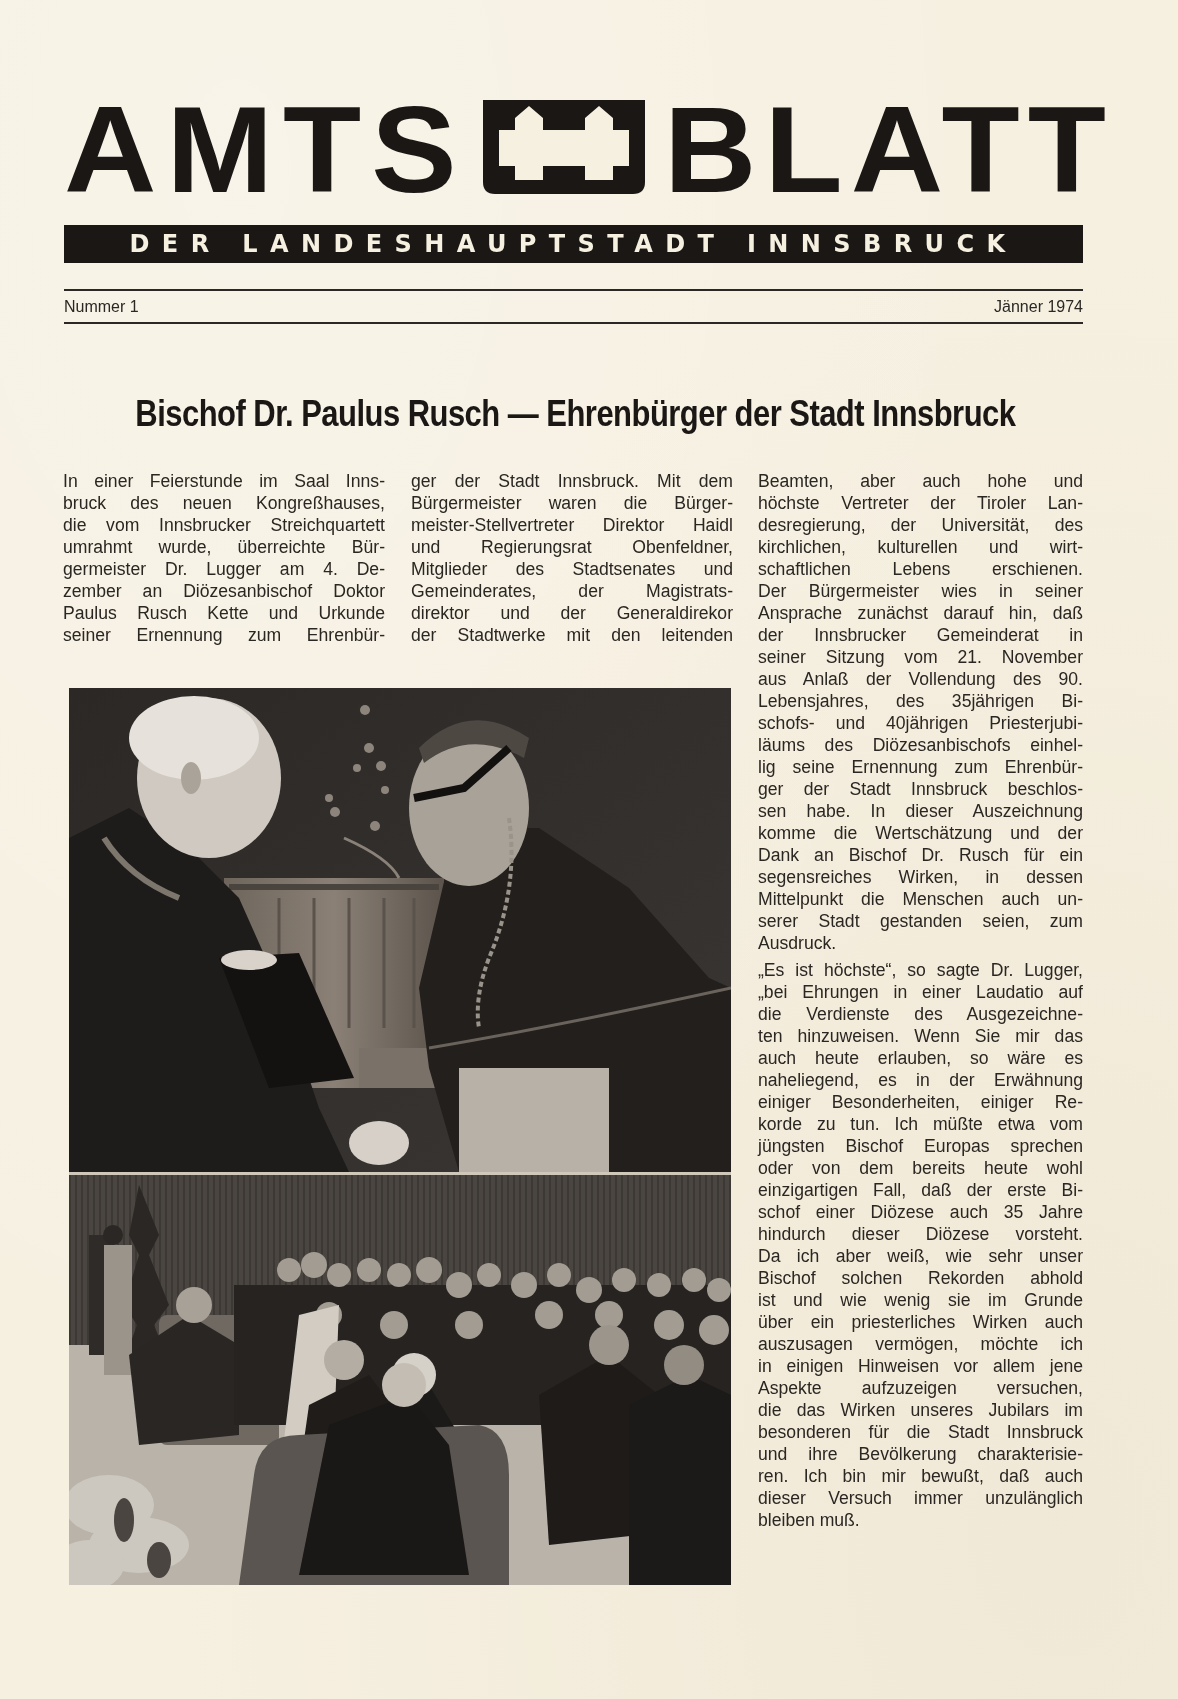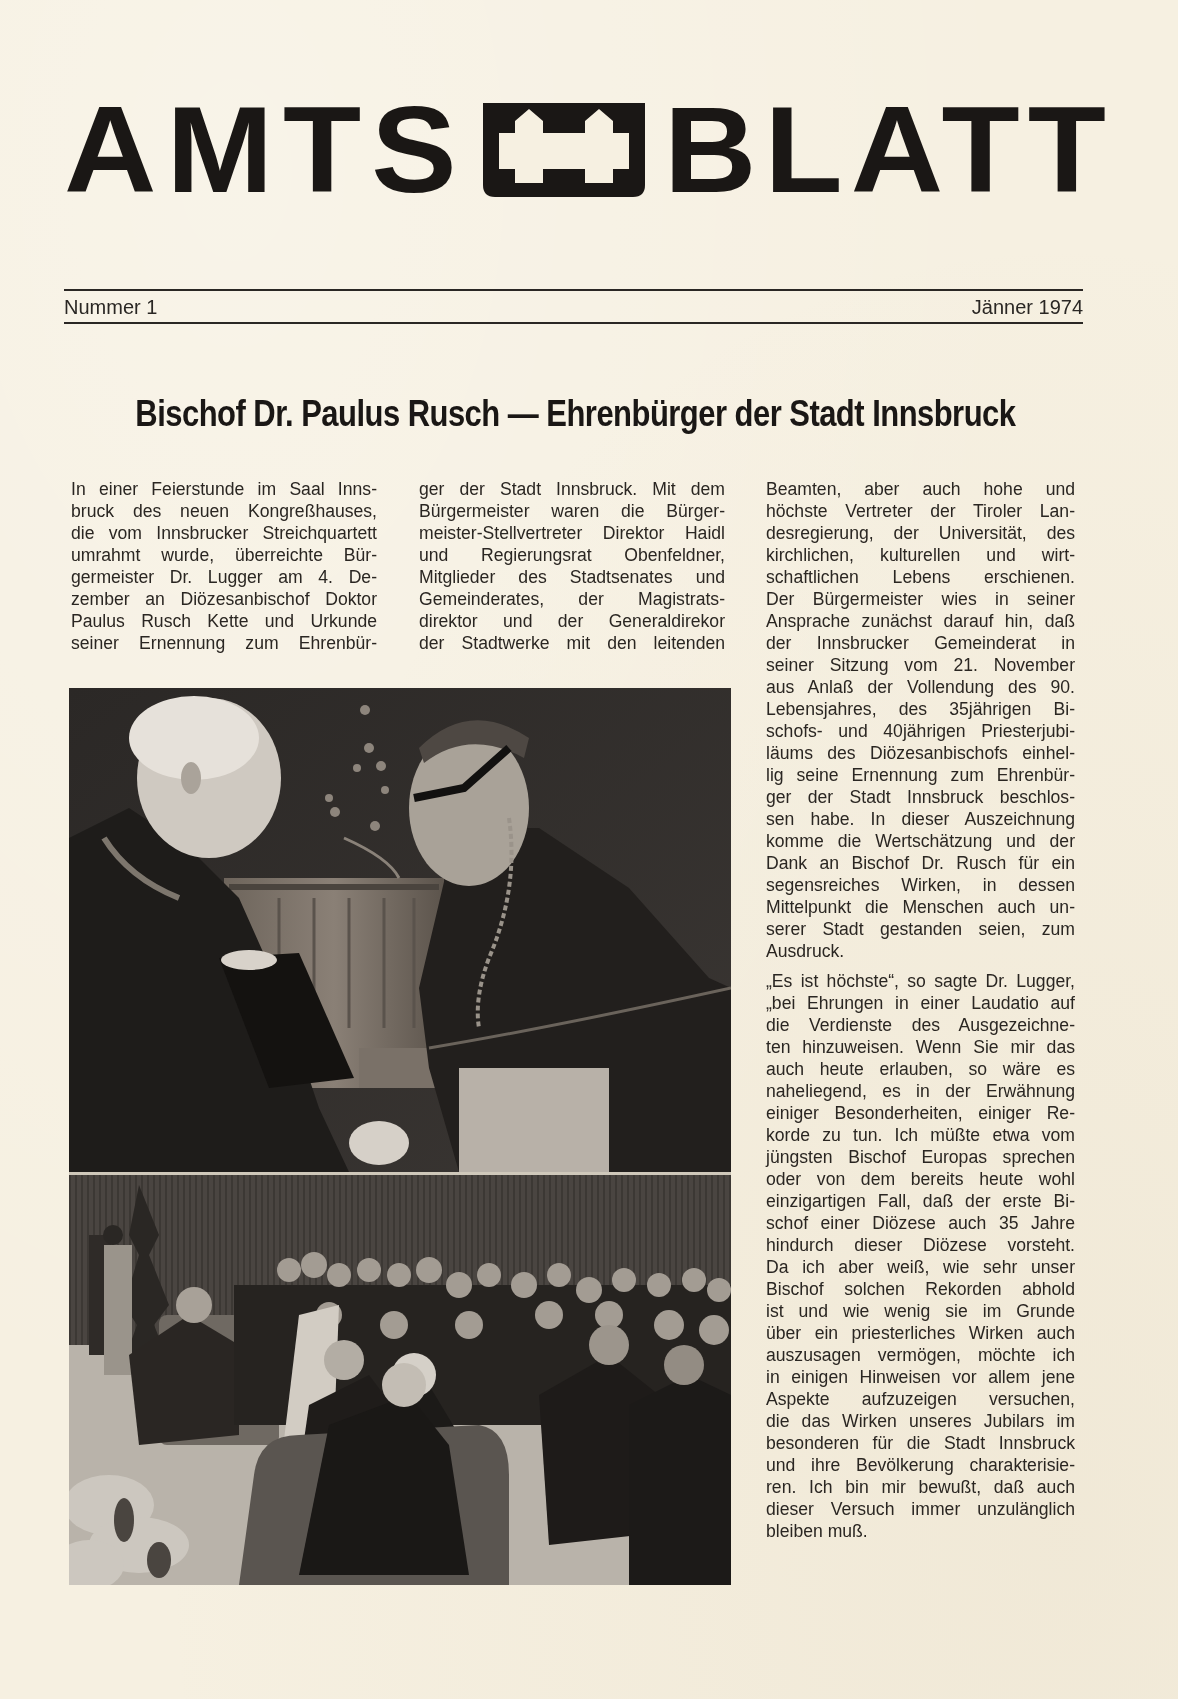--- a/index.html
+++ b/index.html
@@ -15,21 +15,21 @@
     position: absolute; left: 0; top: 0; width: 1178px; height: 1699px;
     background:
       radial-gradient(ellipse at 20% 10%, rgba(255,255,255,0.25), rgba(0,0,0,0) 60%),
       radial-gradient(ellipse at 90% 90%, rgba(200,180,140,0.12), rgba(0,0,0,0) 60%),
       #f6f0e1;
   }
 
   
   .masthead-title {
     position: absolute; left: 64px; top: 96px; width: 1020px; height: 108px;
-    display: flex; align-items: center; justify-content: space-between;
+    display: flex; align-items: flex-start; justify-content: space-between;
   }
   .mast-word {
     font-family: "Liberation Sans", sans-serif;
     font-weight: 700;
     font-size: 128px;
     line-height: 108px;
     letter-spacing: 6px;
     color: #1a1715;
     transform: scaleY(0.95);
   }
@@ -54,21 +54,21 @@
     white-space: nowrap;
   }
 
   .rule { position: absolute; left: 64px; width: 1019px; height: 2px; background: #2a2724; }
   .rule.top { top: 289px; }
   .rule.bottom { top: 322px; }
 
   .issue-line {
     position: absolute; left: 64px; top: 296px; width: 1019px; height: 22px;
     display: flex; justify-content: space-between; align-items: center;
-    font-size: 20px; color: #2a2724;
+    font-size: 16px; color: #2a2724;
   }
   .issue-line .center { position: absolute; left: 0; right: 0; text-align: center; pointer-events: none; }
   .issue-line .center span { pointer-events: auto; }
 
   
   .headline {
     position: absolute; left: 64px; top: 392px; width: 1019px;
     text-align: center;
     font-family: "Liberation Sans", sans-serif;
     font-weight: 700;
@@ -84,21 +84,21 @@
   
   .col {
     position: absolute;
     font-family: "Liberation Sans", sans-serif;
     font-size: 17.6px;
     line-height: 22px;
     color: #2a2622;
     text-align: justify;
     hyphens: manual;
   }
-  .col p { margin: 8px; }
+  .col p { margin: 0; }
   .col p + p { margin-top: 5px; }
   .col .line { display: block; text-align: justify; text-align-last: justify; white-space: nowrap; height: 22px; }
   .col .line.last { text-align-last: left; }
 
   .col-1 { left: 63px; top: 470px; width: 322px; }
   .col-2 { left: 411px; top: 470px; width: 322px; }
   .col-3 { left: 758px; top: 470px; width: 325px; }
 
   
   .photo {
@@ -119,20 +119,23 @@
     <span class="mast-word left">AMTS</span>
     <span class="shield">
       <svg viewBox="0 0 166 102" xmlns="http://www.w3.org/2000/svg">
         <path d="M2 4 H164 V86 Q164 98 152 98 H14 Q2 98 2 86 Z" fill="#1a1715"></path>
         <path d="M18 34 H34 V22 L48 10 L62 22 V34 H104 V22 L118 10 L132 22 V34 H148 V70 H132 V84 H104 V70 H62 V84 H34 V70 H18 Z" fill="#f6f0e1"></path>
       </svg>
     </span>
     <span class="mast-word right">BLATT</span>
   </div>
 
+  <div class="subtitle-bar">
+    <span>DER LANDESHAUPTSTADT INNSBRUCK</span>
+  </div>
 
   <div class="rule top"></div>
   <div class="issue-line">
     <span>Nummer 1</span>
     <span>Jänner 1974</span>
   </div>
   <div class="rule bottom"></div>
 
   <h1 class="headline" style="margin:0;">Bischof Dr. Paulus Rusch — Ehrenbürger der Stadt Innsbruck</h1>
 

